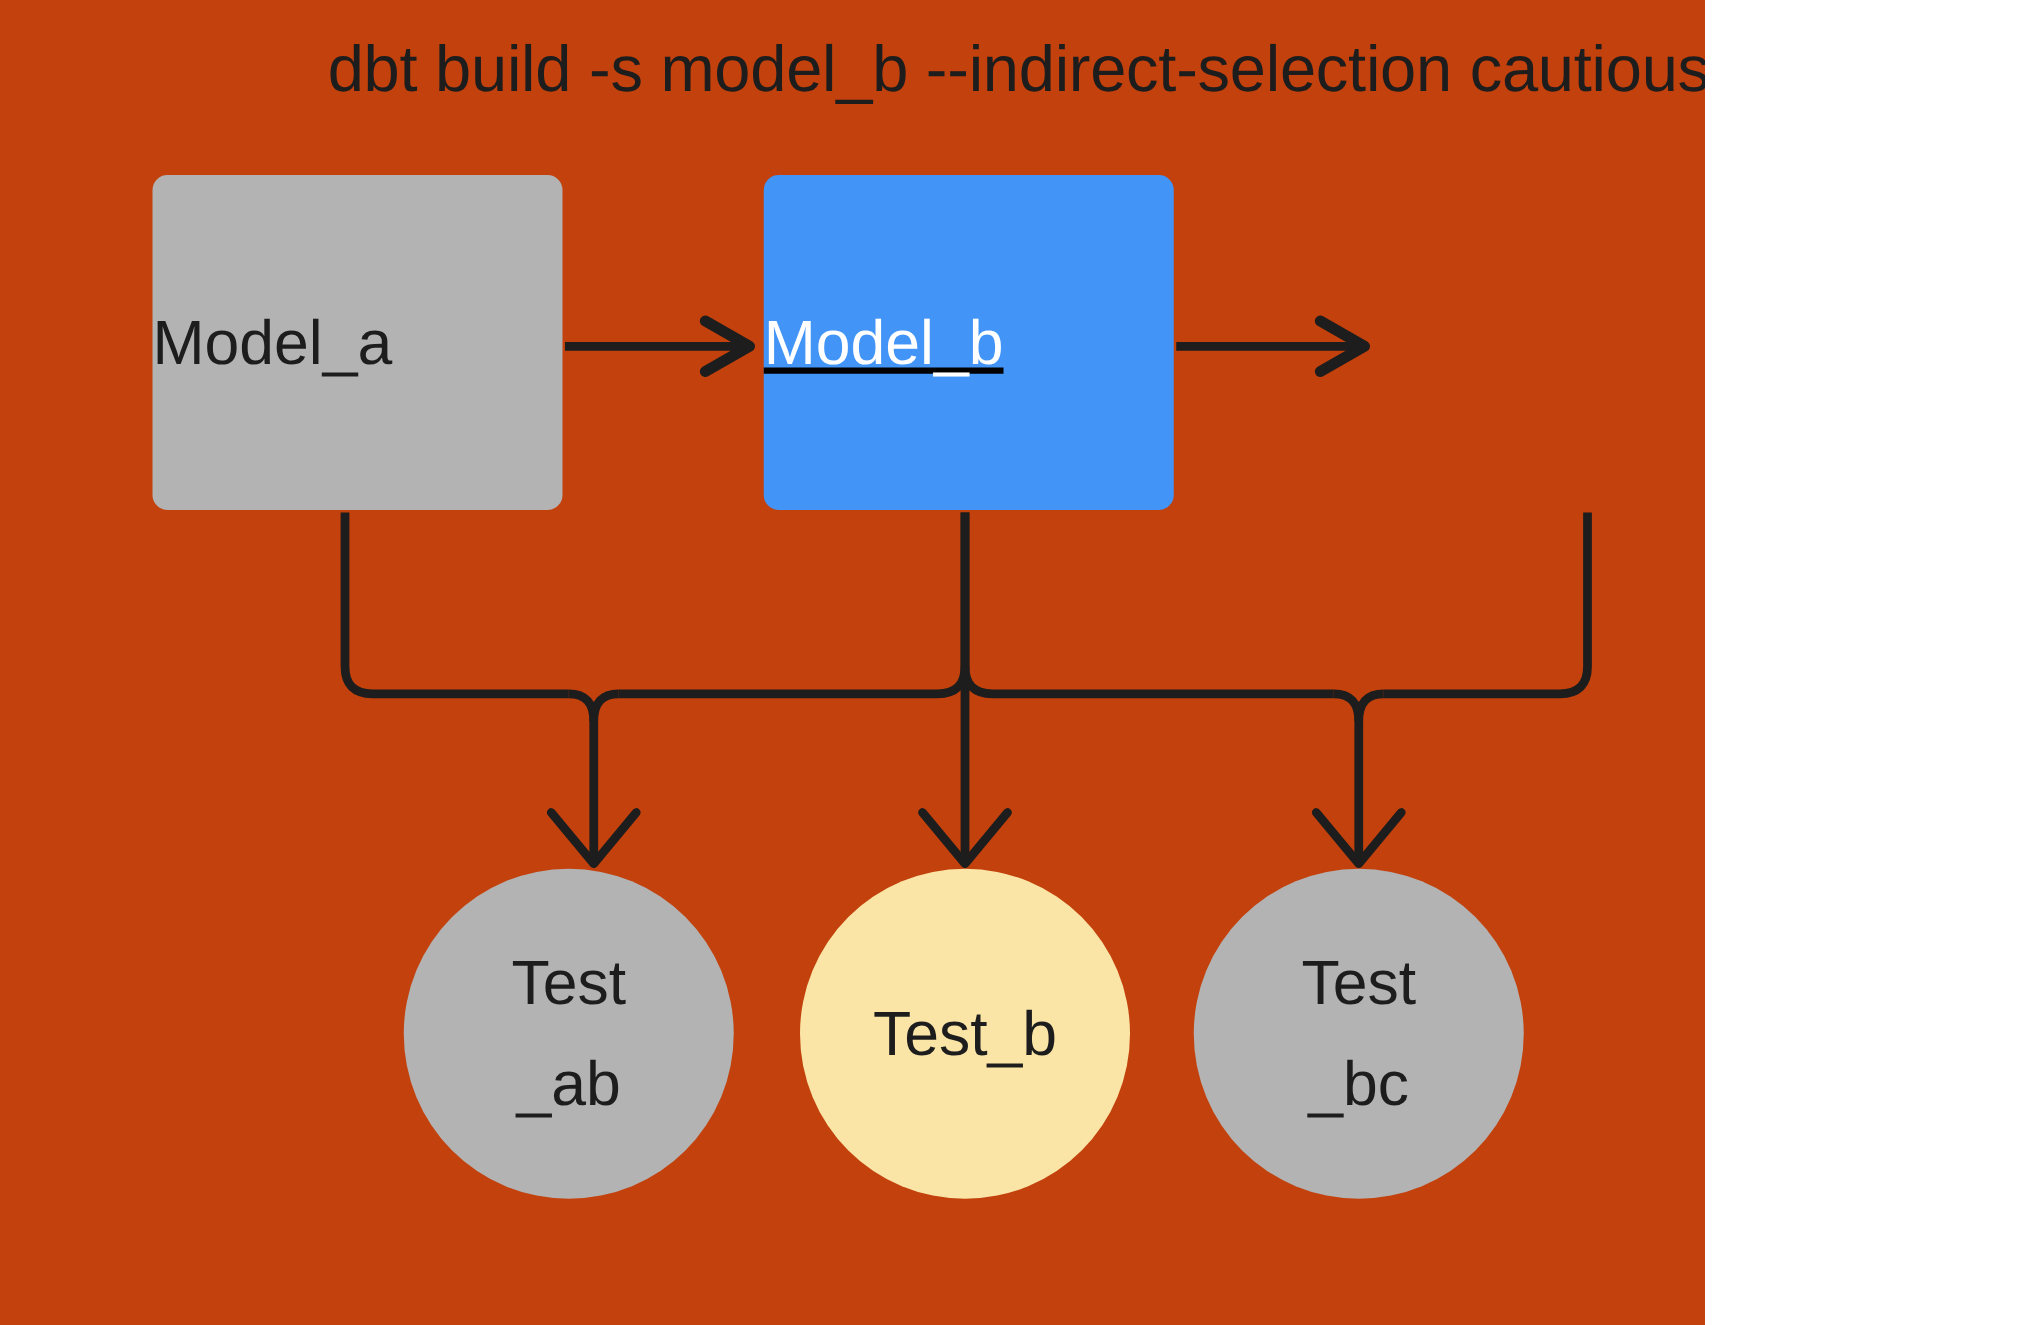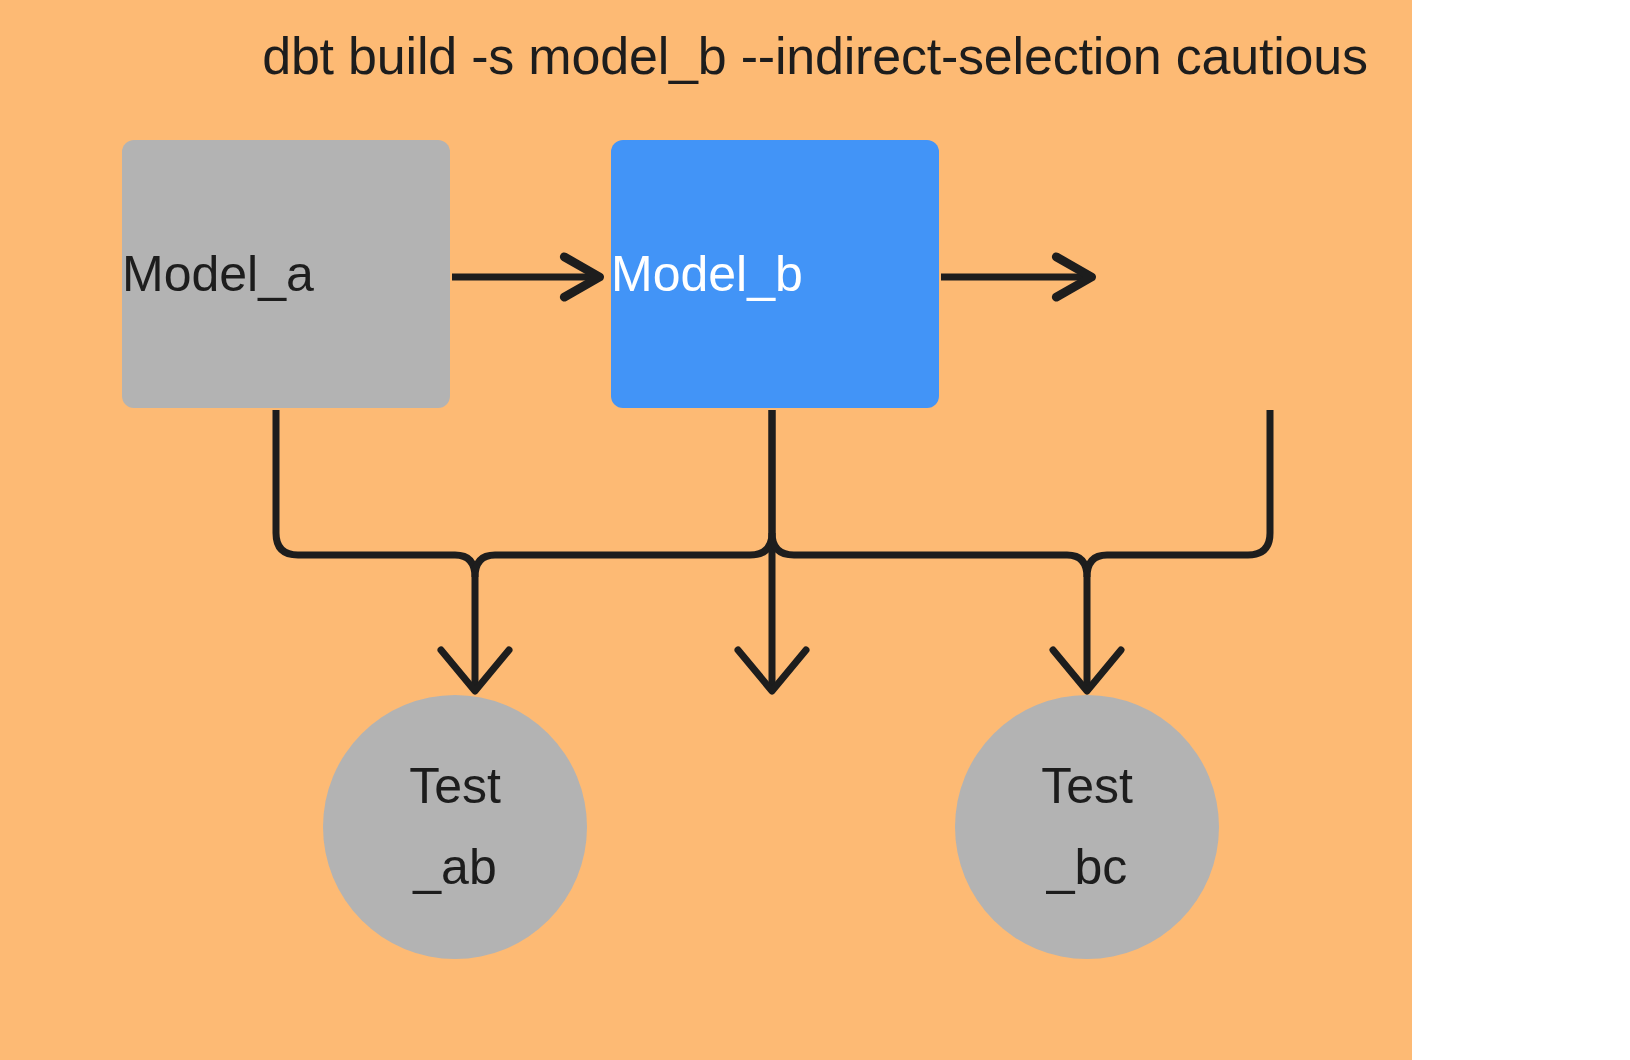--- a/index.html
+++ b/index.html
@@ -7,23 +7,22 @@
     padding: 0;
     background: #ffffff;
   }
   body {
     font-family: "Liberation Sans", sans-serif;
   }
   #canvas {
     position: relative;
     width: 1364px;
     height: 1060px;
-    background: #fdba74;
+    background: #c2410c;
     overflow: hidden;
-    padding-left: 48px;
   }
   #edges {
     position: absolute;
     left: 0;
     top: 0;
     width: 1630px;
     height: 1060px;
   }
   .title {
     position: absolute;
@@ -58,21 +57,21 @@
     align-items: center;
     justify-content: center;
   }
   .node-circle .node-label {
     font-size: 50px;
     line-height: 1.62;
     text-align: center;
     white-space: pre-line;
   }
   #box-a  { left: 122px;  top: 140px; background: #b3b3b3; }
-  #box-b  { left: 611px;  top: 140px; background: #4294f7; }
+  #box-b  { left: 611px;  top: 140px; background: #4294f7; text-decoration: underline; }
   #box-c  { left: 1104px; top: 140px; background: #b3b3b3; }
   #box-a .node-label { color: #1d1d1d; }
   #box-b .node-label { color: #ffffff; }
   #box-c .node-label { color: #1d1d1d; }
 
   #circle-ab { left: 323px;  top: 695px; background: #b3b3b3; }
   #circle-b  { left: 640px;  top: 695px; background: #fae5a6; }
   #circle-bc { left: 955px;  top: 695px; background: #b3b3b3; }
   .node-circle .node-label { color: #1d1d1d; }
 </style>
@@ -139,19 +138,22 @@
   <div id="box-b" class="node-box">
     <span class="node-label">Model_b</span>
   </div>
 
 
   <div id="circle-ab" class="node-circle">
     <span class="node-label">Test
 _ab</span>
   </div>
 
+  <div id="circle-b" class="node-circle">
+    <span class="node-label">Test_b</span>
+  </div>
 
   <div id="circle-bc" class="node-circle">
     <span class="node-label">Test
 _bc</span>
   </div>
 
 </div>
 
 </body></html>

